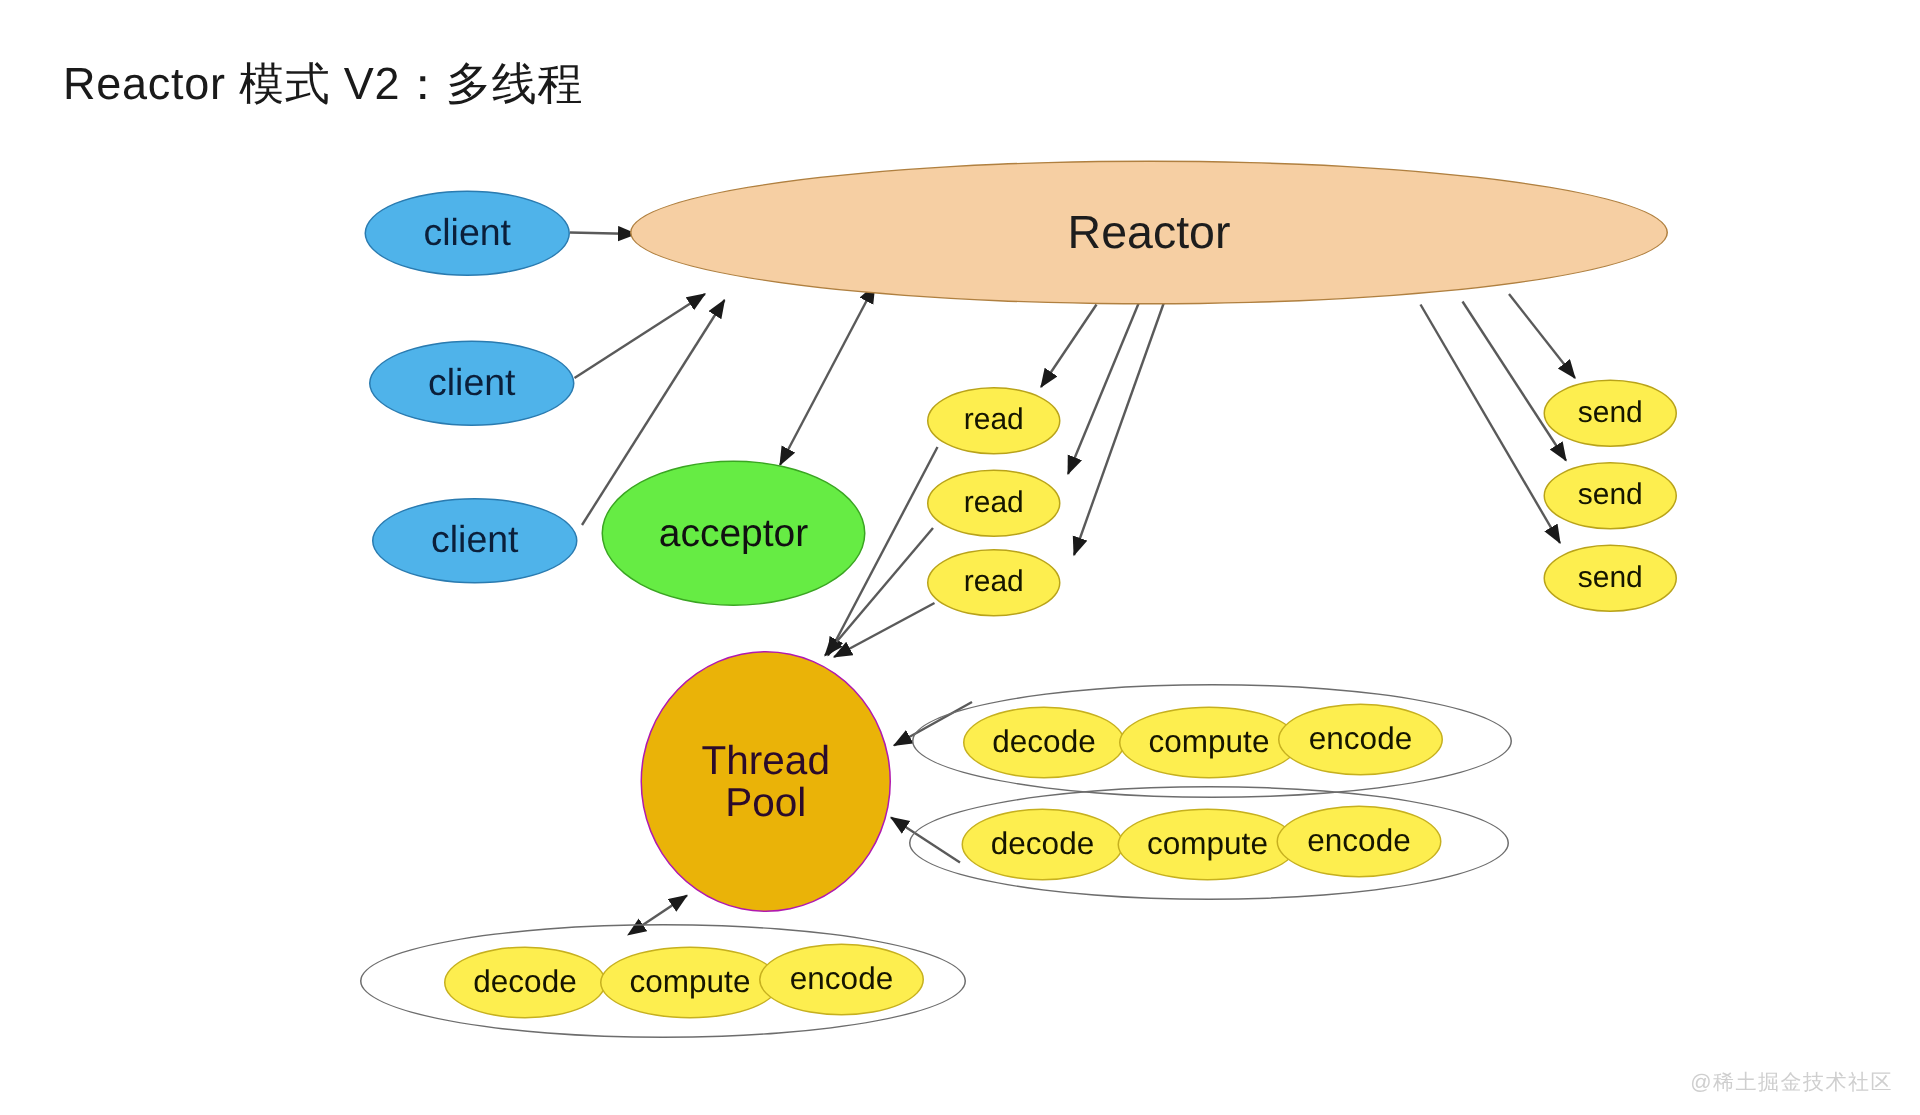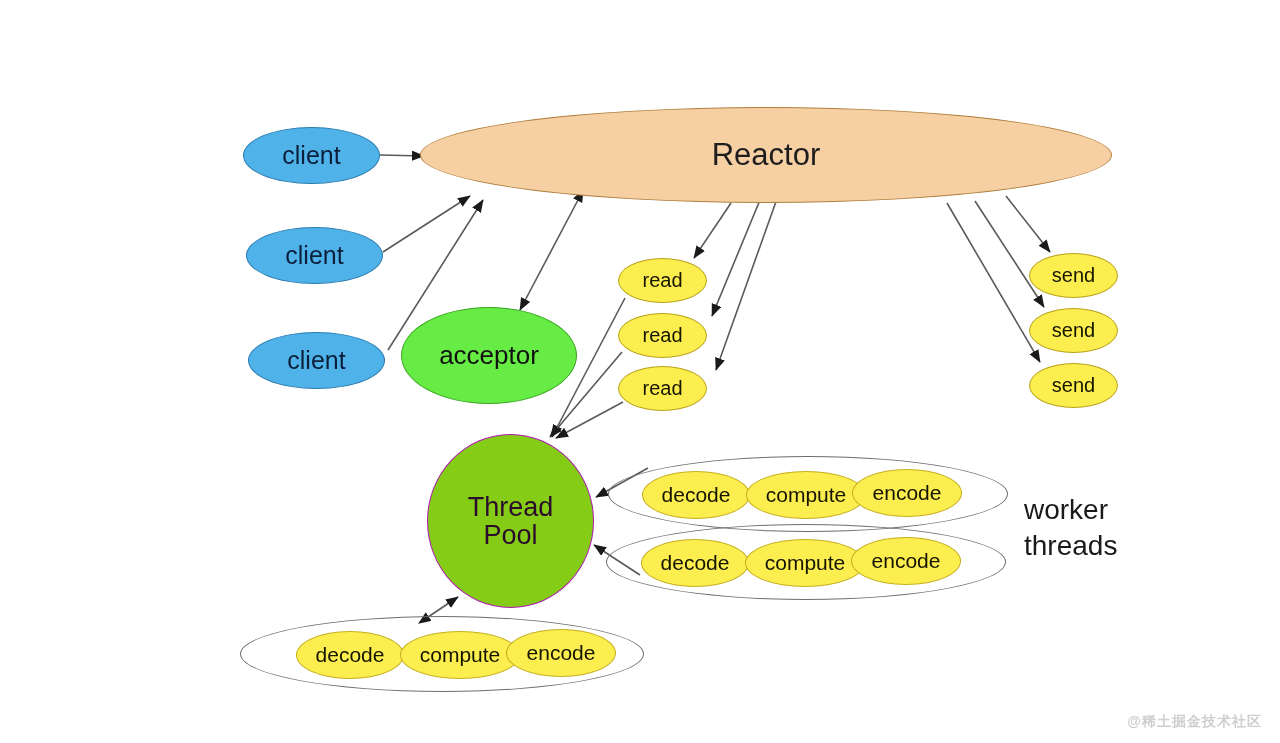--- a/index.html
+++ b/index.html
@@ -63,21 +63,21 @@
     font-size: 26px;
   }
   .yellow {
     background: #fdee4f;
     border: 1.5px solid #b9a31a;
     color: #151500;
     font-size: 20px;
     text-align: right;
   }
   .threadpool {
-    background: #84cc16;
+    background: #eab308;
     border: 1.5px solid #b019b0;
     color: #2b0b2b;
     font-size: 27px;
     flex-direction: column;
   }
   .worker-group {
     position: absolute;
     border: 1.4px solid #6d6d6d;
     border-radius: 50%;
     background: rgba(255,255,255,0.0);
@@ -95,28 +95,28 @@
     color: #1a1a1a;
     line-height: 1.28;
   }
   .watermark {
     position: absolute;
     right: 18px;
     bottom: 12px;
     font-size: 14px;
     color: #cfcfcf;
     letter-spacing: 1px;
-    font-weight: bold;
   }
 </style>
 </head>
 <body>
 
 <div id="canvas">
 
+  <div id="title">Reactor 模式 V2：多线程</div>
 
   <svg class="edges" viewBox="0 0 1280 743">
     <defs>
       <marker id="ah" markerWidth="9" markerHeight="9" refX="7.5" refY="3.2" orient="auto" markerUnits="strokeWidth">
         <path d="M0,0 L8,3.2 L0,6.4 z" fill="#1a1a1a"></path>
       </marker>
       <marker id="ah-start" markerWidth="9" markerHeight="9" refX="0.5" refY="3.2" orient="auto-start-reverse" markerUnits="strokeWidth">
         <path d="M0,0 L8,3.2 L0,6.4 z" fill="#1a1a1a"></path>
       </marker>
     </defs>
@@ -219,20 +219,16 @@
       <span class="node-label">decode</span>
     </div>
     <div class="node small-yellow" style="left:159px; top:14px; width:120px; height:48px;">
       <span class="node-label">compute</span>
     </div>
     <div class="node small-yellow" style="left:265px; top:12px; width:110px; height:48px;">
       <span class="node-label">encode</span>
     </div>
   </div>
 
-  <div class="worker-label" style="left:1024px; top:492px;">
-    <div>worker</div>
-    <div>threads</div>
-  </div>
 
   <div class="watermark">@稀土掘金技术社区</div>
 
 </div>
 
 </body></html>

